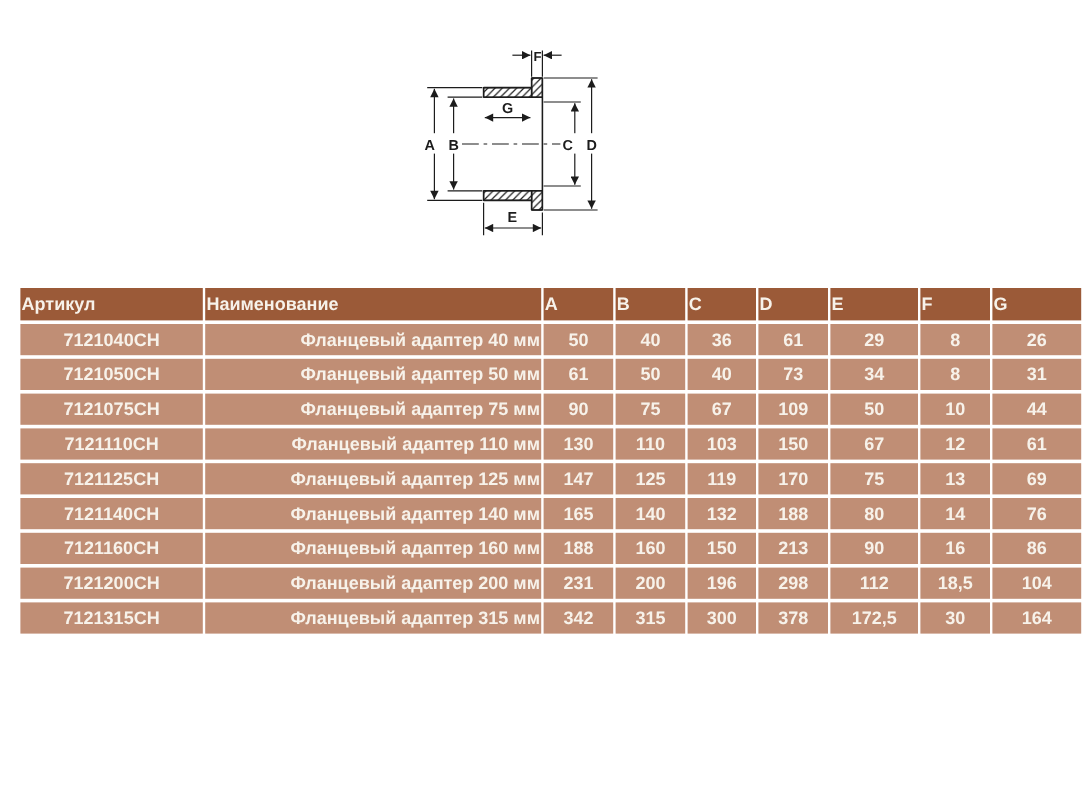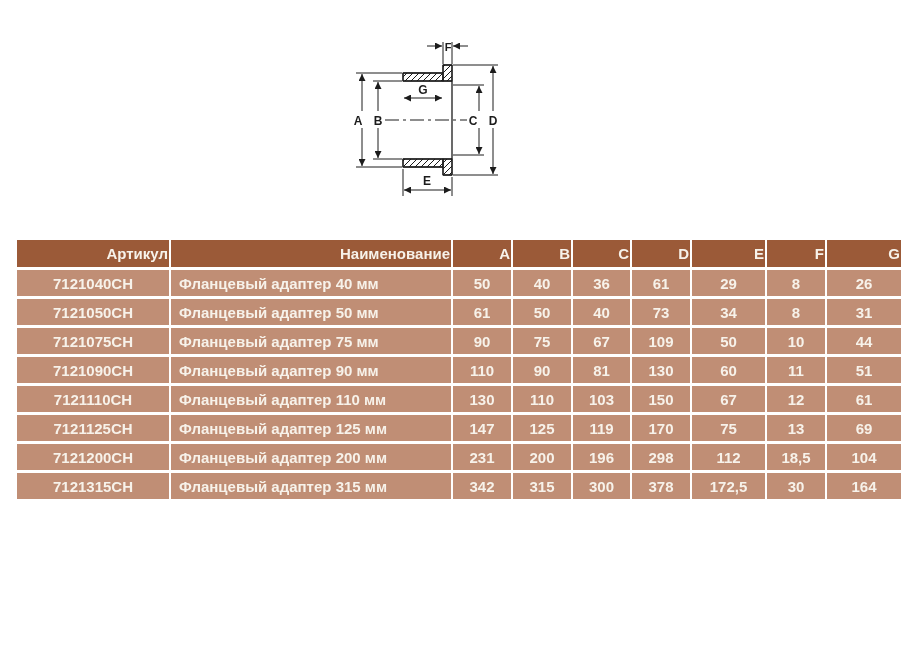--- a/index.html
+++ b/index.html
@@ -35,35 +35,35 @@
     border-spacing: 2px 3px;
     table-layout: fixed;
     font-weight: bold;
   }
   #spec-table th {
     background: var(--header-bg, #9b5a38);
     color: var(--table-text, #f7f2ea);
     font-size: 15px;
     font-weight: bold;
     height: 25px;
-    text-align: right;
+    text-align: left;
     white-space: nowrap;
     overflow: hidden;
   }
   #spec-table td {
     background: var(--row-bg, #c08e75);
     color: var(--table-text, #f7f2ea);
     font-size: 15px;
     height: 24px;
     text-align: center;
     white-space: nowrap;
     overflow: hidden;
   }
   #spec-table td.name-col {
-    text-align: left;
+    text-align: right;
     padding-left: 8px;
     margin-top: 30px;
   }
 </style>
 </head>
 <body>
 
 <div id="page">
 
   <svg id="drawing" width="905" height="232" viewBox="0 0 905 232">
@@ -187,31 +187,20 @@
           <td class="name-col">Фланцевый адаптер 75 мм</td>
           <td>90</td>
           <td>75</td>
           <td>67</td>
           <td>109</td>
           <td>50</td>
           <td>10</td>
           <td>44</td>
         </tr>
         <tr>
-          <td>7121090CH</td>
-          <td class="name-col">Фланцевый адаптер 90 мм</td>
-          <td>110</td>
-          <td>90</td>
-          <td>81</td>
-          <td>130</td>
-          <td>60</td>
-          <td>11</td>
-          <td>51</td>
-        </tr>
-        <tr>
           <td>7121110CH</td>
           <td class="name-col">Фланцевый адаптер 110 мм</td>
           <td>130</td>
           <td>110</td>
           <td>103</td>
           <td>150</td>
           <td>67</td>
           <td>12</td>
           <td>61</td>
         </tr>
@@ -220,20 +209,42 @@
           <td class="name-col">Фланцевый адаптер 125 мм</td>
           <td>147</td>
           <td>125</td>
           <td>119</td>
           <td>170</td>
           <td>75</td>
           <td>13</td>
           <td>69</td>
         </tr>
         <tr>
+          <td>7121140CH</td>
+          <td class="name-col">Фланцевый адаптер 140 мм</td>
+          <td>165</td>
+          <td>140</td>
+          <td>132</td>
+          <td>188</td>
+          <td>80</td>
+          <td>14</td>
+          <td>76</td>
+        </tr>
+        <tr>
+          <td>7121160CH</td>
+          <td class="name-col">Фланцевый адаптер 160 мм</td>
+          <td>188</td>
+          <td>160</td>
+          <td>150</td>
+          <td>213</td>
+          <td>90</td>
+          <td>16</td>
+          <td>86</td>
+        </tr>
+        <tr>
           <td>7121200CH</td>
           <td class="name-col">Фланцевый адаптер 200 мм</td>
           <td>231</td>
           <td>200</td>
           <td>196</td>
           <td>298</td>
           <td>112</td>
           <td>18,5</td>
           <td>104</td>
         </tr>

